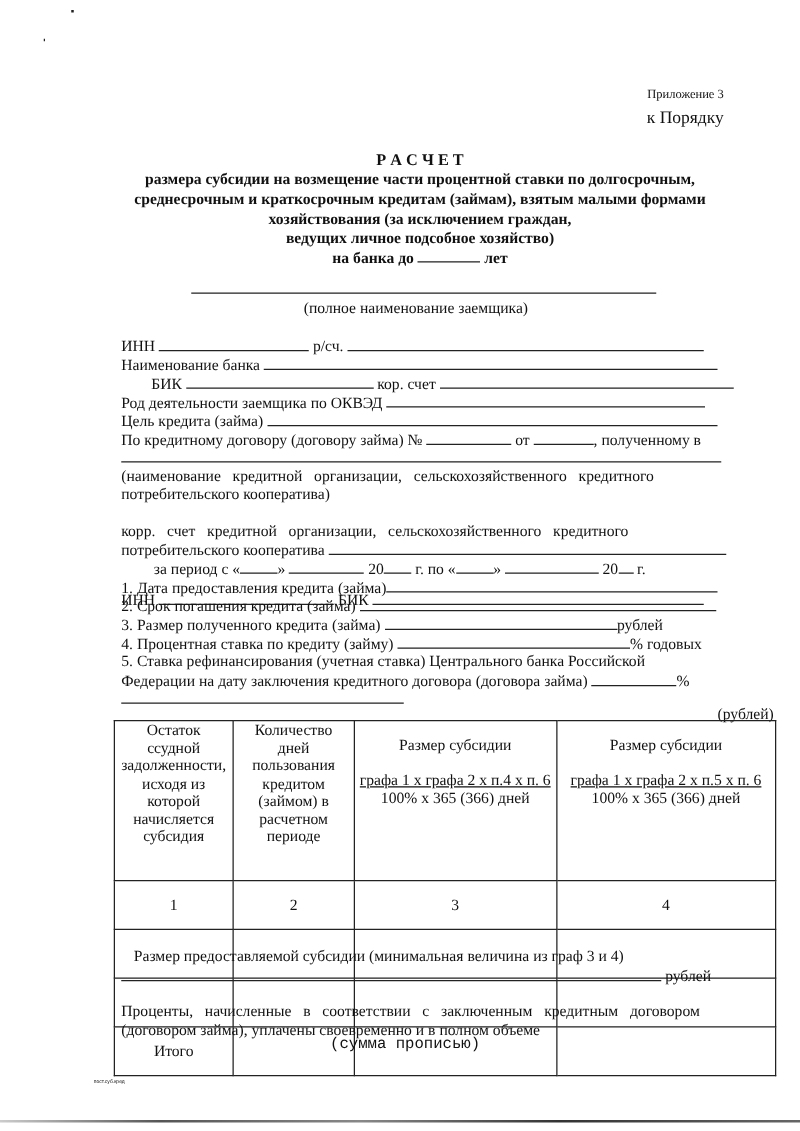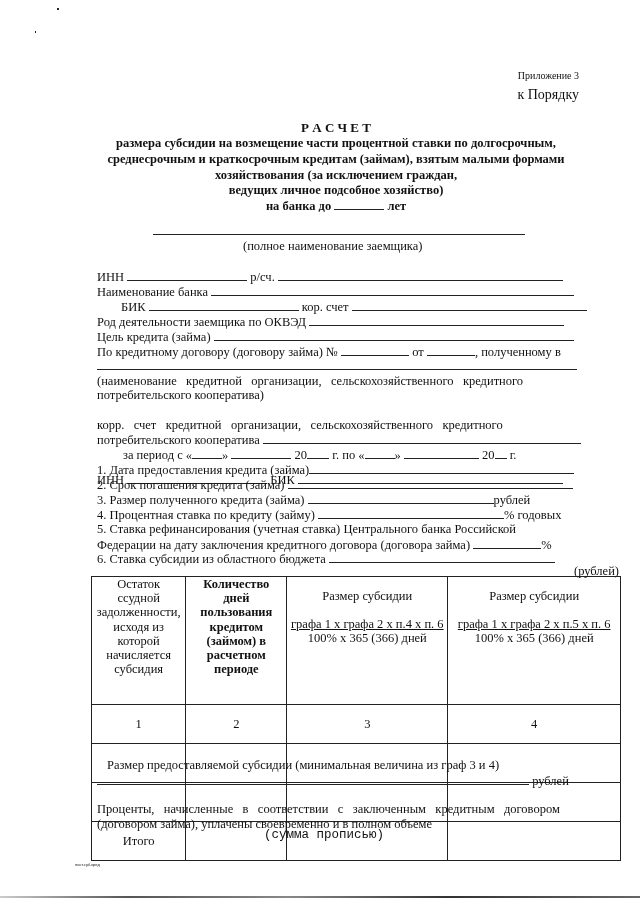--- a/index.html
+++ b/index.html
@@ -111,36 +111,35 @@
 <div class="abs" style="left:97px;top:507px;">
   <span>4. Процентная ставка по кредиту (займу)</span>
   <span class="line" style="width:186px;"></span><span>% годовых</span>
 </div>
 <div class="abs" style="left:97px;top:522px;">5. Ставка рефинансирования (учетная ставка) Центрального банка Российской</div>
 <div class="abs" style="left:97px;top:537px;">
   <span>Федерации на дату заключения кредитного договора (договора займа)</span>
   <span class="line" style="width:68px;"></span><span>%</span>
 </div>
 <div class="abs" style="left:97px;top:551px;">
-  <span>6. Ставка субсидии из областного бюджета</span>
   <span class="line" style="width:226px;"></span>
 </div>
 <div class="abs" style="right:21px;top:564px;">(рублей)</div>
 
 <table class="subs">
   <colgroup>
     <col style="width:95px;">
       <col style="width:97px;">
       <col style="width:162px;">
       <col style="width:176px;">
   </colgroup>
   <tbody>
       <tr class="hdr">
     <td style="white-space:normal;padding:0 3px;text-align:center;"><span>Остаток ссудной задолженности, исходя из которой начисляется субсидия</span></td>
-    <td style="white-space:normal;padding:0 14px;font-weight:bold;"><span>Количество дней пользования кредитом (займом) в расчетном периоде</span></td>
+    <td style="white-space:normal;padding:0 14px;"><span>Количество дней пользования кредитом (займом) в расчетном периоде</span></td>
     <td>
       <div>Размер субсидии</div>
       <div style="height:14px;"></div>
       <div class="u" style="white-space:nowrap;">графа 1 х графа 2 х п.4 х п. 6</div>
       <div>100% х 365 (366) дней</div>
     </td>
     <td>
       <div>Размер субсидии</div>
       <div style="height:14px;"></div>
       <div class="u" style="white-space:nowrap;">графа 1 х графа 2 х п.5 х п. 6</div>

